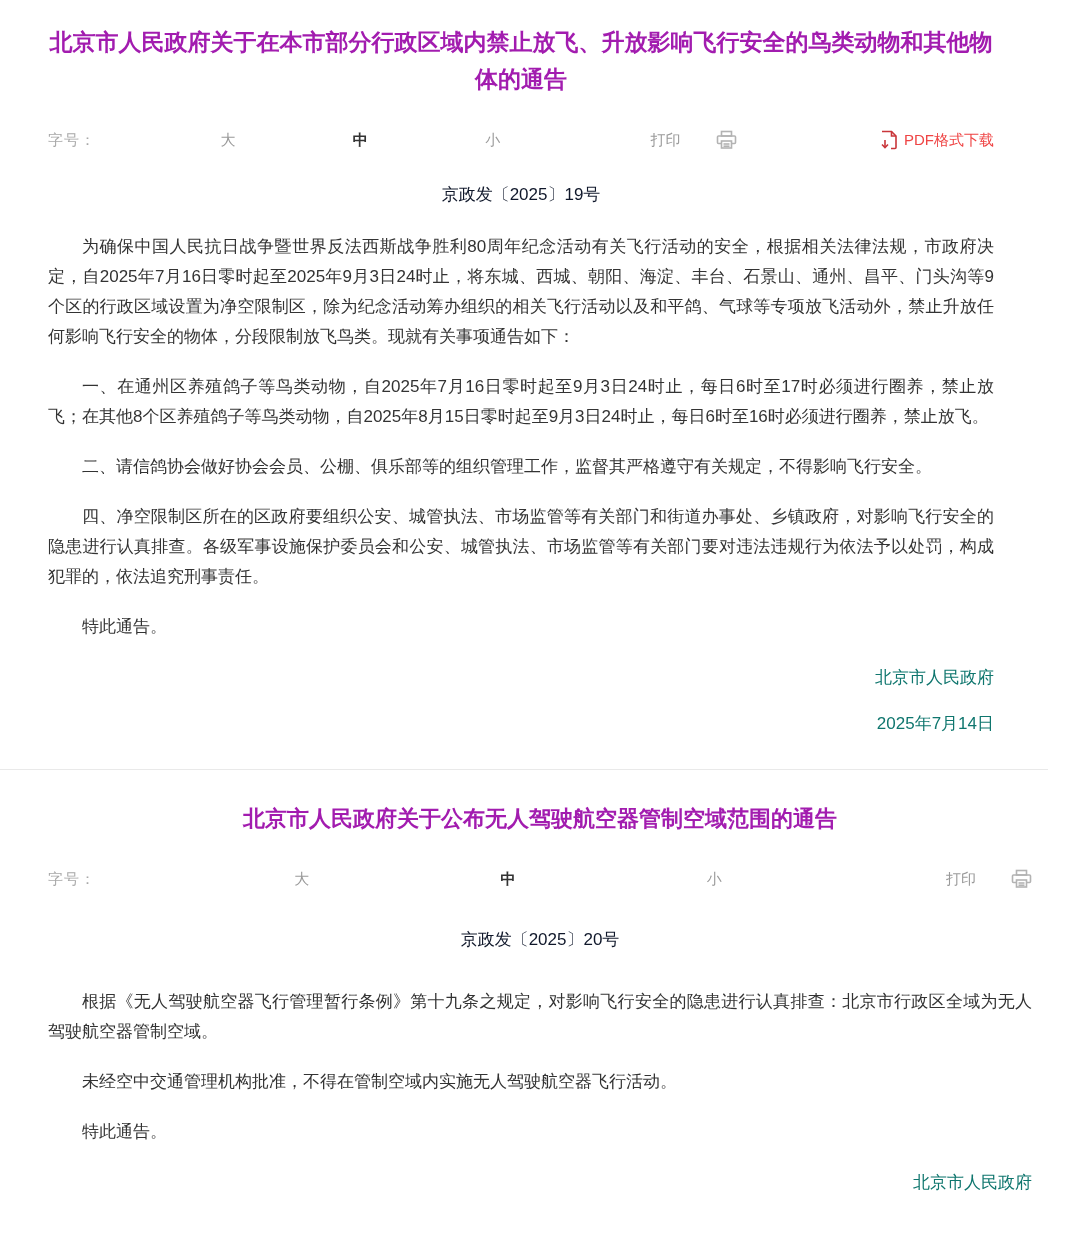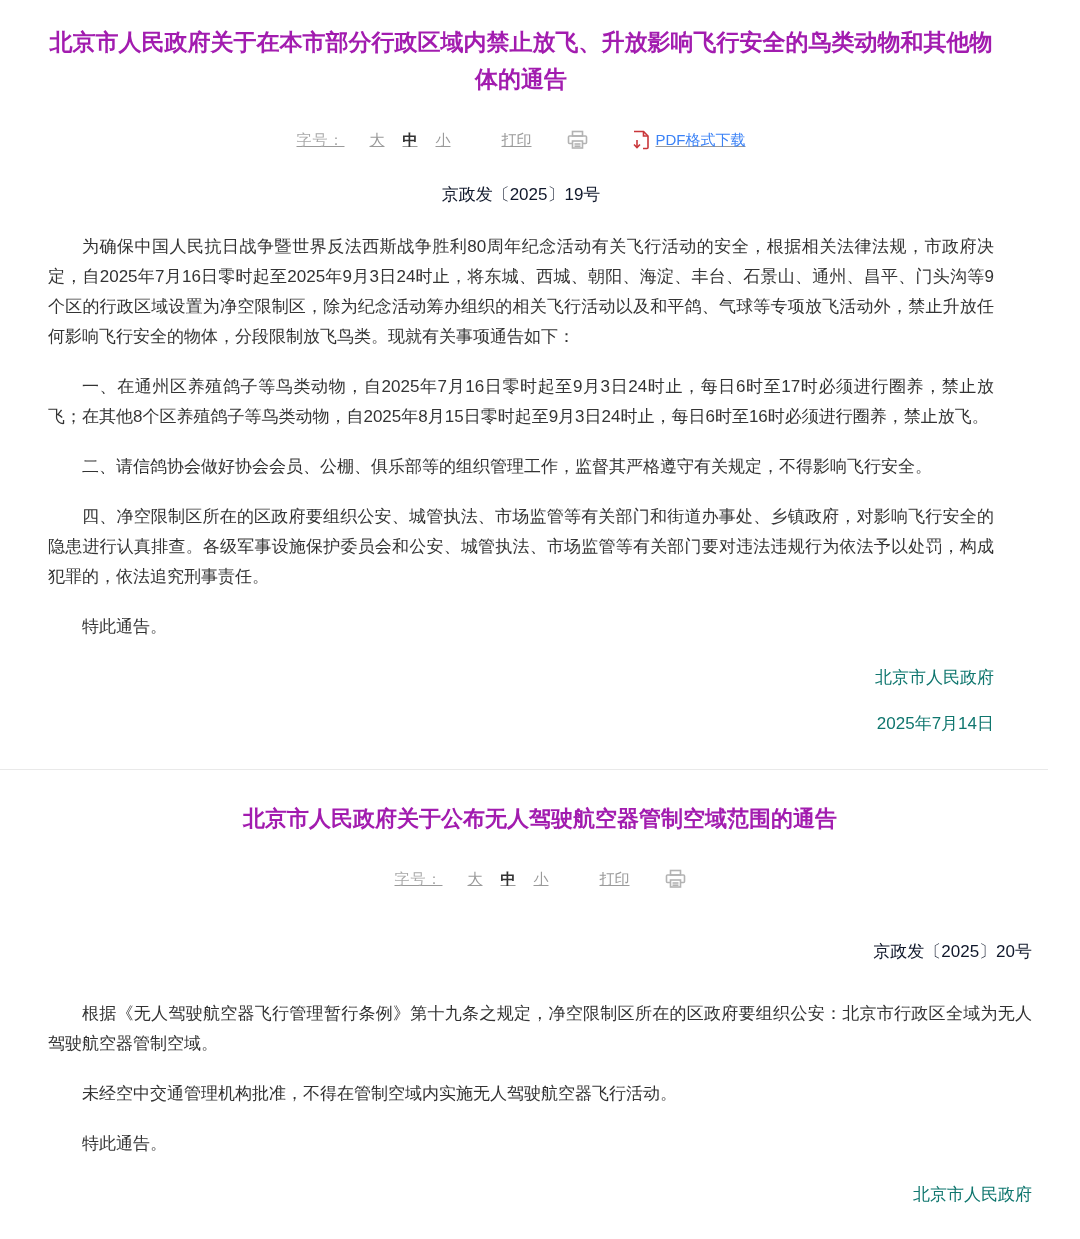--- a/index.html
+++ b/index.html
@@ -14,38 +14,38 @@
   .notice-2 { padding:0 48px 0 48px; }
 
   .notice-title {
     font-size:23px; font-weight:bold; color:#a21caf;
     text-align:center; line-height:37px;
   }
   .notice-1 .notice-title { padding-top:24px; }
   .notice-2 .notice-title { padding-top:30px; font-size:22px; }
 
   .toolbar {
-    display:flex; justify-content:center; align-items:center;
+    display:flex; justify-content:space-between; align-items:center;
     margin-top:30px; height:24px;
-    font-size:15px; color:#9a9a9a;text-decoration:underline;
+    font-size:15px; color:#9a9a9a;
   }
   .toolbar .fs-label { color:#a8a8a8; margin-right:16px; letter-spacing:1px; }
   .fs-btn { margin:0 9px; cursor:pointer; color:#9a9a9a; }
   .fs-btn.selected { color:#333333; font-weight:bold; }
   .print-group { display:flex; align-items:center; margin-left:42px; cursor:pointer;gap:28px; }
   .print-group .print-label { margin-right:7px; color:#9a9a9a; }
-  .pdf-group { display:flex; align-items:center; margin-left:44px; cursor:pointer; color:#3b82f6; }
+  .pdf-group { display:flex; align-items:center; margin-left:44px; cursor:pointer; color:#ef4444; }
   .pdf-group .pdf-label { margin-left:6px; }
   .icon { display:inline-flex; align-items:center; }
 
   .doc-number {
     text-align:center; font-size:17px; color:#0f172a;
     margin-top:30px; line-height:26px;
   }
-  .notice-2 .doc-number { margin-top:48px;text-align:right; }
+  .notice-2 .doc-number { margin-top:36px; }
 
   .body-text { margin-top:16px; }
   .body-text p {
     font-size:17px; line-height:30px; color:#333333;
     text-indent:2em; text-align:justify; margin-top:20px;
   }
   .notice-1 .body-text p.first { margin-top:24px; }
   .notice-2 .body-text p.first { margin-top:34px; }
 
   .signature-block { text-align:right; font-size:17px; color:#0f766e; }
@@ -135,21 +135,21 @@
           <line x1="7.5" y1="14" x2="13.5" y2="14"></line>
           <line x1="7.5" y1="16.2" x2="13.5" y2="16.2"></line>
         </svg>
       </span>
     </span>
   </div>
 
   <div class="doc-number">京政发〔2025〕20号</div>
 
   <div class="body-text">
-    <p class="first">根据《无人驾驶航空器飞行管理暂行条例》第十九条之规定，净空限制区所在的区政府要组织公安：北京市行政区全域为无人驾驶航空器管制空域。</p>
+    <p class="first">根据《无人驾驶航空器飞行管理暂行条例》第十九条之规定，对影响飞行安全的隐患进行认真排查：北京市行政区全域为无人驾驶航空器管制空域。</p>
     <p>未经空中交通管理机构批准，不得在管制空域内实施无人驾驶航空器飞行活动。</p>
     <p>特此通告。</p>
   </div>
 
   <div class="signature-block">
     <div class="signer">北京市人民政府</div>
 
   </div>
 
 </section>

